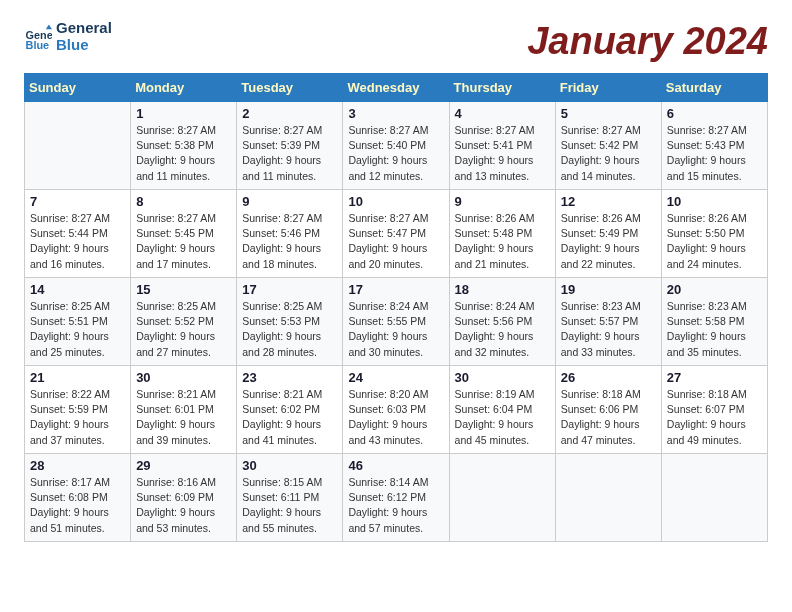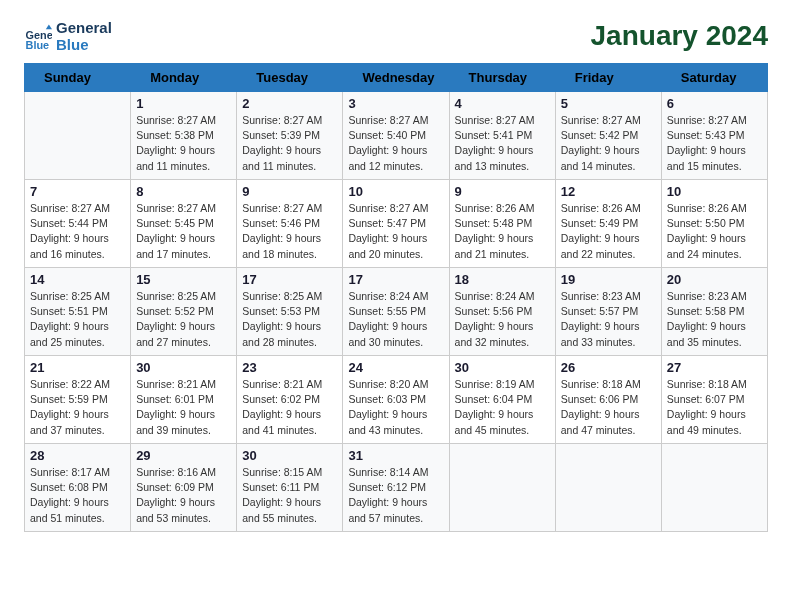--- a/index.html
+++ b/index.html
@@ -22,39 +22,40 @@
       gap: 4px;
     }
     .logo-icon {
       width: 28px;
       height: 28px;
     }
     .title-block {
       text-align: right;
     }
     .month-title {
-      font-size: 28px;
+      font-size: 38px;
       font-weight: bold;
-      color: #14532d;
+      color: #7f1d1d;
+      font-style: italic;
     }
     .subtitle {
       font-size: 15px;
       color: #333;
     }
     table {
       width: 100%;
       border-collapse: collapse;
       table-layout: fixed;
     }
     thead tr th {
       background: #2a7abf;
-      color: #000000;
+      color: #fef9c3;
       font-size: 13px;
       font-weight: bold;
-      padding: 6px 19px;
+      padding: 6px 4px;
       text-align: left;
       border: 1px solid #2a7abf;
     }
     tbody tr td {
       border: 1px solid #ccc;
       vertical-align: top;
       padding: 4px 5px;
       font-size: 11px;
       color: #222;
       min-height: 80px;
@@ -235,21 +236,21 @@
         </td>
         <td>
           <div class="day-number">29</div>
           <div class="day-info">Sunrise: 8:16 AM<br>Sunset: 6:09 PM<br>Daylight: 9 hours<br>and 53 minutes.</div>
         </td>
         <td>
           <div class="day-number">30</div>
           <div class="day-info">Sunrise: 8:15 AM<br>Sunset: 6:11 PM<br>Daylight: 9 hours<br>and 55 minutes.</div>
         </td>
         <td>
-          <div class="day-number">31</div>
+          <div class="day-number">46</div>
           <div class="day-info">Sunrise: 8:14 AM<br>Sunset: 6:12 PM<br>Daylight: 9 hours<br>and 57 minutes.</div>
         </td>
         <td></td>
         <td></td>
         <td></td>
       </tr>
     </tbody>
 </table>
 
 </body></html>

